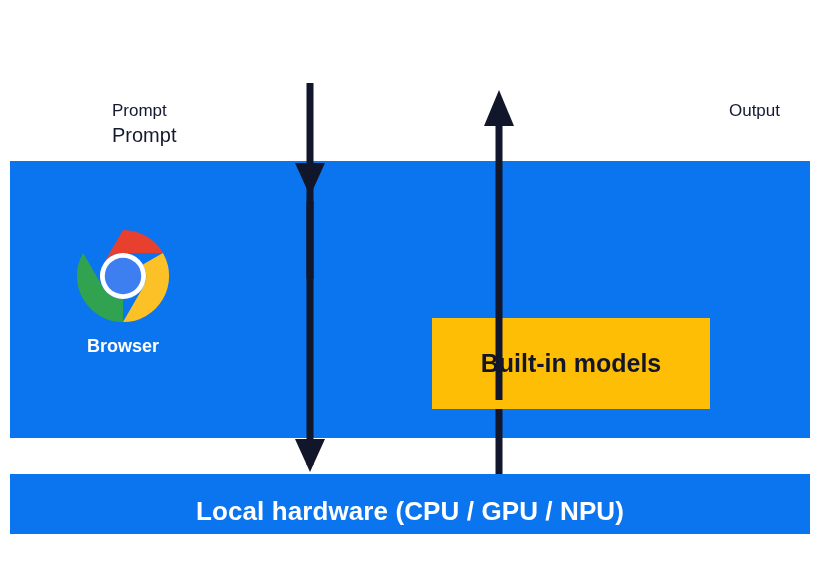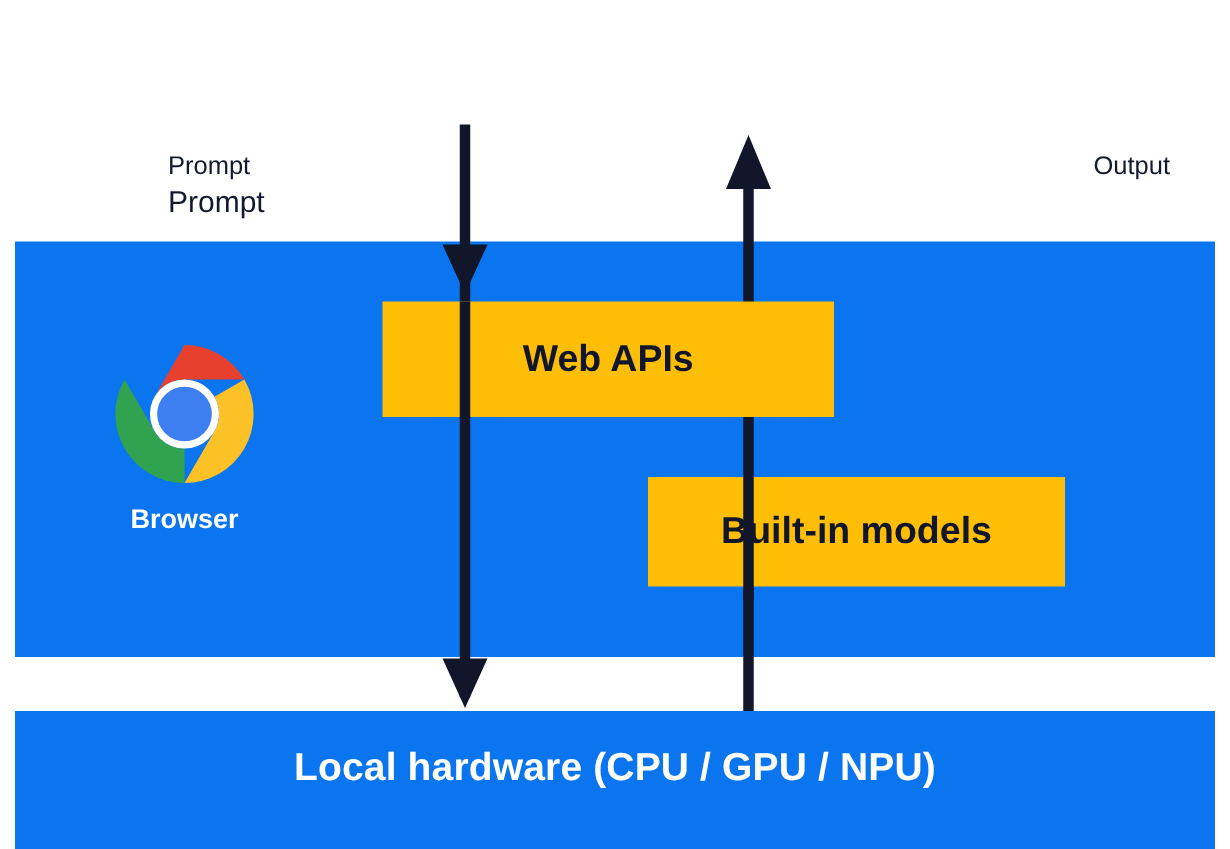--- a/index.html
+++ b/index.html
@@ -34,21 +34,21 @@
   #band-browser {
     left: 10px;
     top: 161px;
     width: 800px;
     height: 277px;
   }
   #band-local-hardware {
     left: 10px;
     top: 474px;
     width: 800px;
-    height: 92px;
+    height: 60px;
   }
 
   .band-title {
     position: absolute;
     left: 0;
     right: 0;
     text-align: center;
     color: #ffffff;
     font-weight: bold;
     letter-spacing: 0.1px;
@@ -79,21 +79,21 @@
     left: 255px;
     top: 201px;
     width: 301px;
     height: 77px;
     font-size: 25px;
   }
   #box-built-in-models {
     left: 432px;
     top: 318px;
     width: 278px;
-    height: 73px;
+    height: 91px;
     font-size: 25px;
     padding: 0 25px;
   }
 
   
   .arrow-svg {
     position: absolute;
     left: 0;
     top: 0;
     width: 820px;
@@ -177,23 +177,20 @@
       <polygon points="295,163 325,163 310,196" fill="#11162b"></polygon>
       <polygon points="295,439 325,439 310,472" fill="#11162b"></polygon>
     </g>
 
     <g>
       <rect x="495.5" y="110" width="7" height="365" fill="#11162b"></rect>
       <polygon points="484,126 514,126 499,90" fill="#11162b"></polygon>
     </g>
   </svg>
 
-  <div class="yellow-box" id="box-web-apis">
-    <span>Web APIs</span>
-  </div>
 
   <div class="yellow-box" id="box-built-in-models">
     <span>
       <span>Built-in models</span><br>
     </span>
   </div>
 
   <svg class="arrow-svg over" viewBox="0 0 820 566">
 
     <rect x="306.5" y="201" width="7" height="78" fill="#11162b"></rect>

